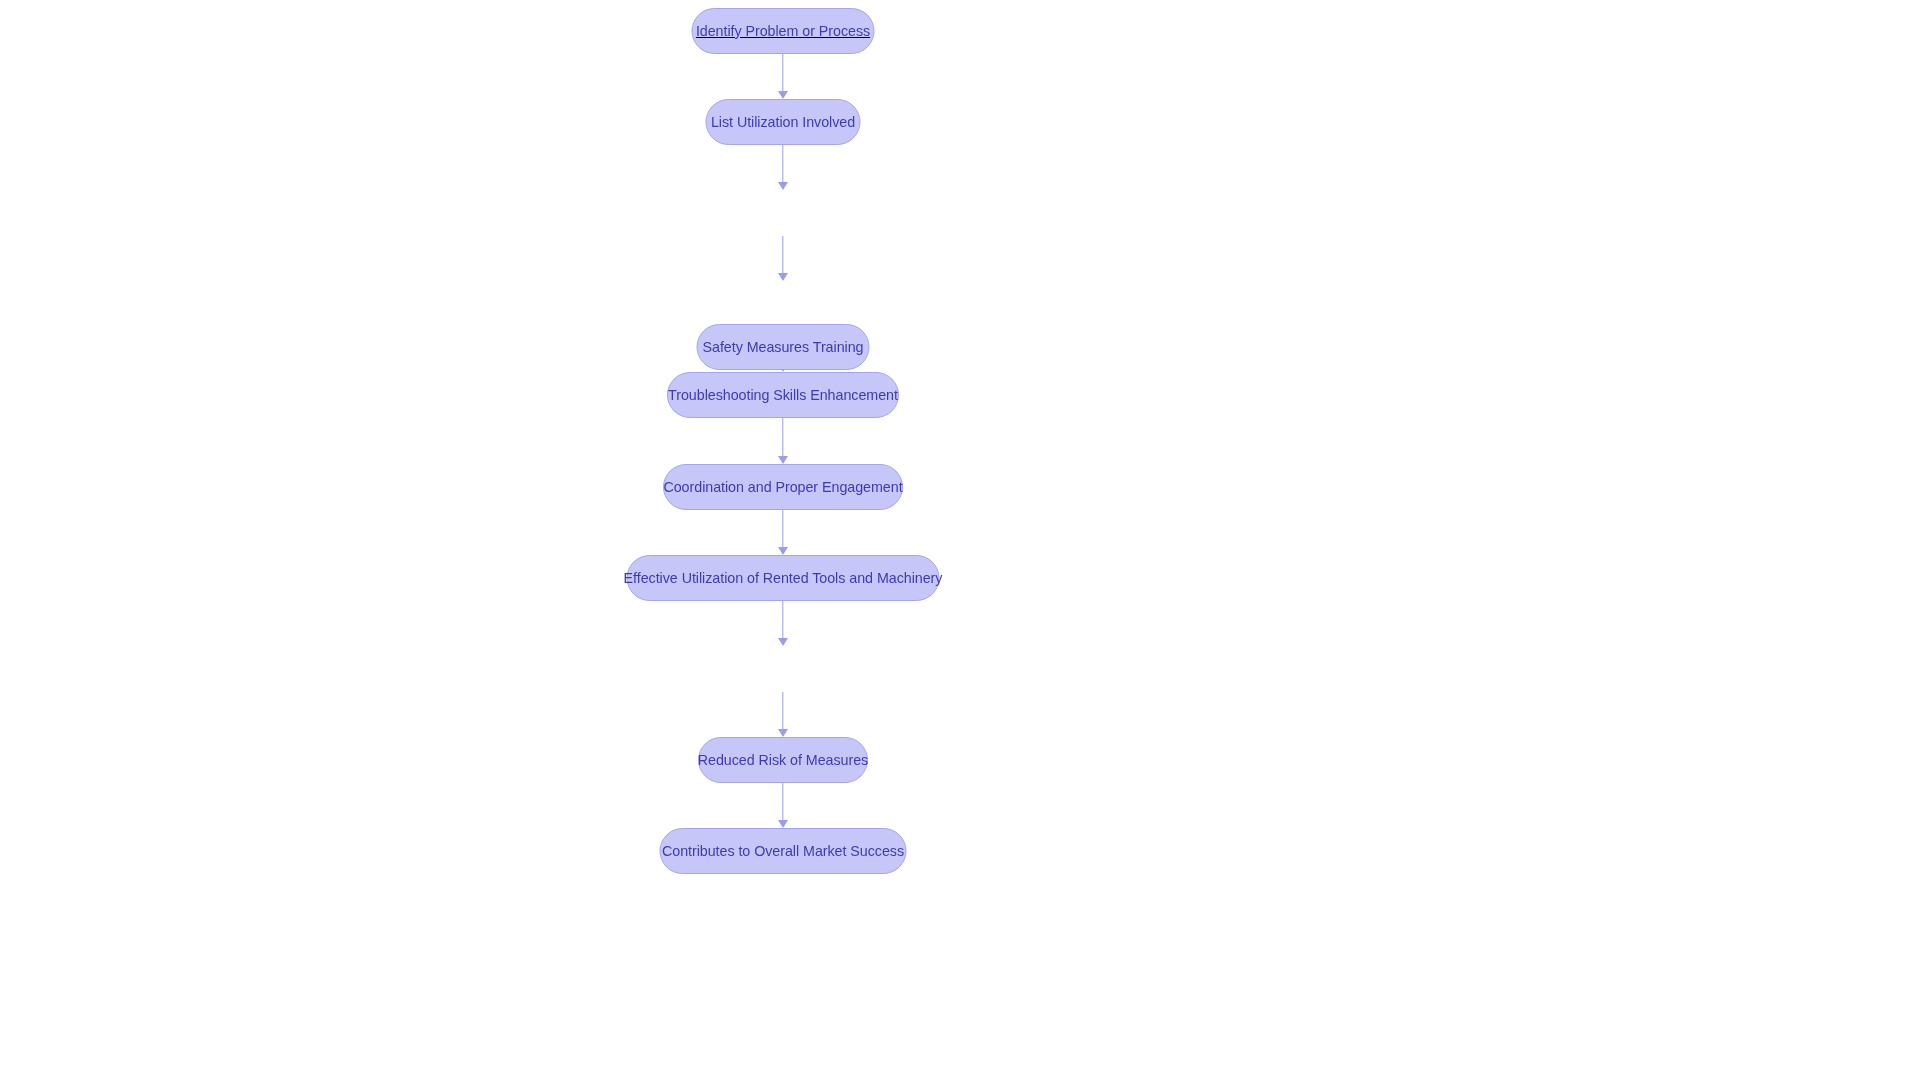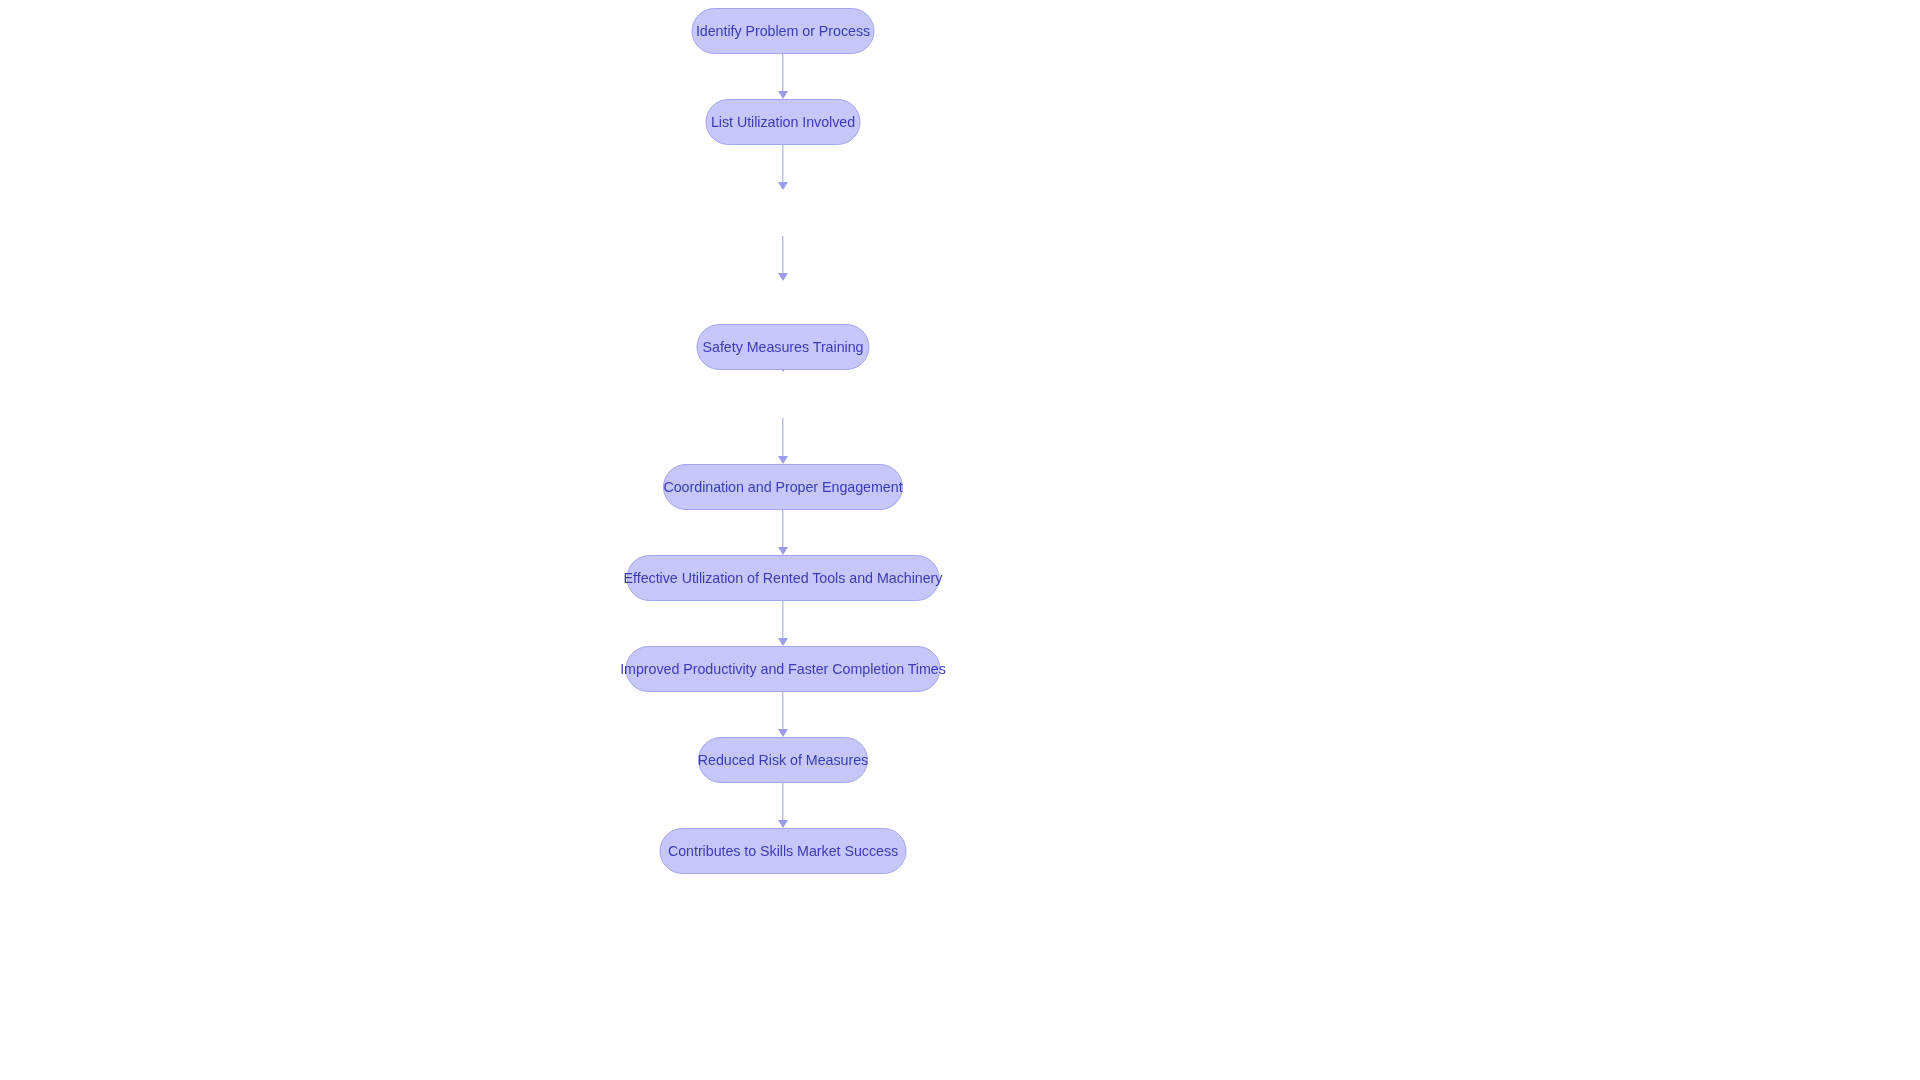--- a/index.html
+++ b/index.html
@@ -106,38 +106,38 @@
   </div>
   <div class="edge" id="edge-e8" style="left: 783px; top: 692px; width: 12px; height: 45px;">
     <div class="edge-line" style="height: 38px;"></div>
     <div class="edge-arrow" style="top: 36.5px;"></div>
   </div>
   <div class="edge" id="edge-e9" style="left: 783px; top: 783px; width: 12px; height: 45px;">
     <div class="edge-line" style="height: 38px;"></div>
     <div class="edge-arrow" style="top: 36.5px;"></div>
   </div>
 
-  <div class="node" id="node-n1" style="left: 783px; top: 31px; width: 183px;">
+  <div class="node" id="node-n1" style="left: 783px; top: 31px; width: 183px; text-decoration: underline;">
     <span class="node-label">Identify Problem or Process</span>
   </div>
   <div class="node" id="node-n2" style="left: 783px; top: 122px; width: 155px;">
     <span class="node-label">List Utilization Involved</span>
   </div>
   <div class="node" id="node-n4" style="left: 783px; top: 304px; width: 173px; margin-top: 43px;">
     <span class="node-label">Safety Measures Training</span>
   </div>
+  <div class="node" id="node-n5" style="left: 783px; top: 395px; width: 232px;">
+    <span class="node-label">Troubleshooting Skills Enhancement</span>
+  </div>
   <div class="node" id="node-n6" style="left: 783px; top: 487px; width: 240px;">
     <span class="node-label">Coordination and Proper Engagement</span>
   </div>
   <div class="node" id="node-n7" style="left: 783px; top: 578px; width: 313px; text-align: center;">
     <span class="node-label">Effective Utilization of Rented Tools and Machinery</span>
   </div>
-  <div class="node" id="node-n8" style="left: 783px; top: 669px; width: 315px;">
-    <span class="node-label">Improved Productivity and Faster Completion Times</span>
-  </div>
   <div class="node" id="node-n9" style="left: 783px; top: 760px; width: 170px;">
     <span class="node-label">Reduced Risk of Measures</span>
   </div>
   <div class="node" id="node-n10" style="left: 783px; top: 851px; width: 247px;">
-    <span class="node-label">Contributes to Skills Market Success</span>
+    <span class="node-label">Contributes to Overall Market Success</span>
   </div>
 
 </div>
 
 </body></html>

